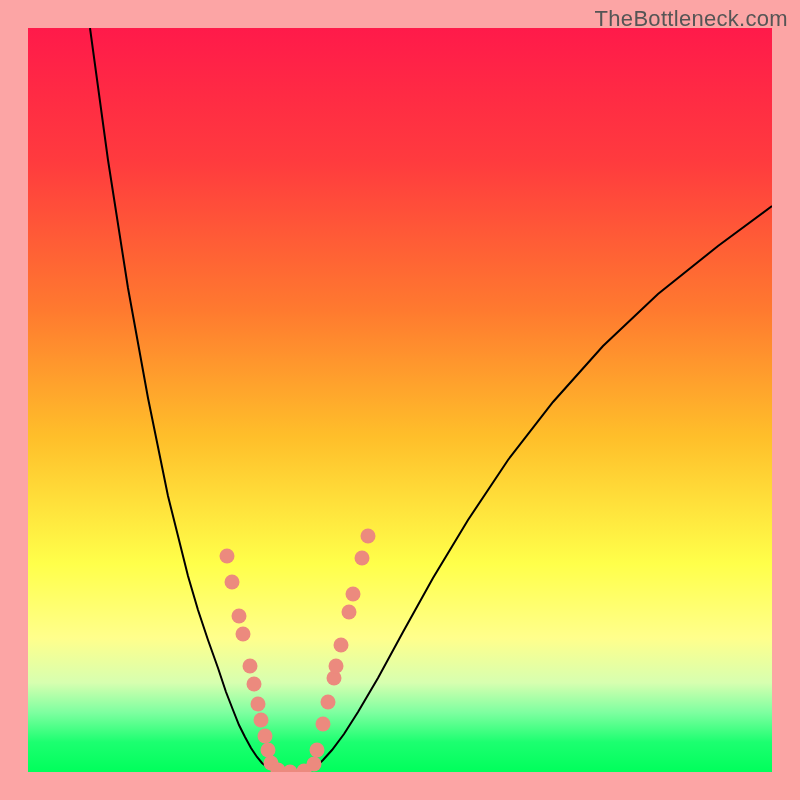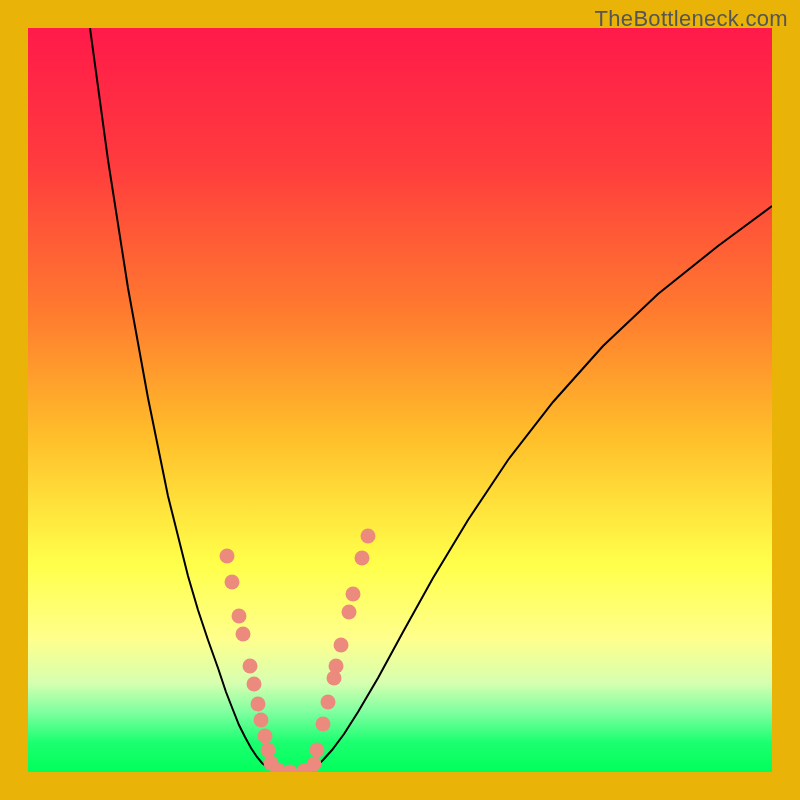--- a/index.html
+++ b/index.html
@@ -1,21 +1,21 @@
 <!DOCTYPE html>
 <html><head>
 <meta charset="utf-8">
 <style>
   * { margin: 0; padding: 0; box-sizing: border-box; }
   html, body { width: 800px; height: 800px; overflow: hidden; background: #000; }
   .frame {
     position: relative;
     width: 800px;
     height: 800px;
-    background: #eab308;
+    background: #fca5a5;
   }
   .watermark {
     position: absolute;
     top: 6px;
     right: 12px;
     font-family: Arial, Helvetica, sans-serif;
     font-size: 22px;
     color: #555;
     letter-spacing: 0.3px;
     z-index: 50;

